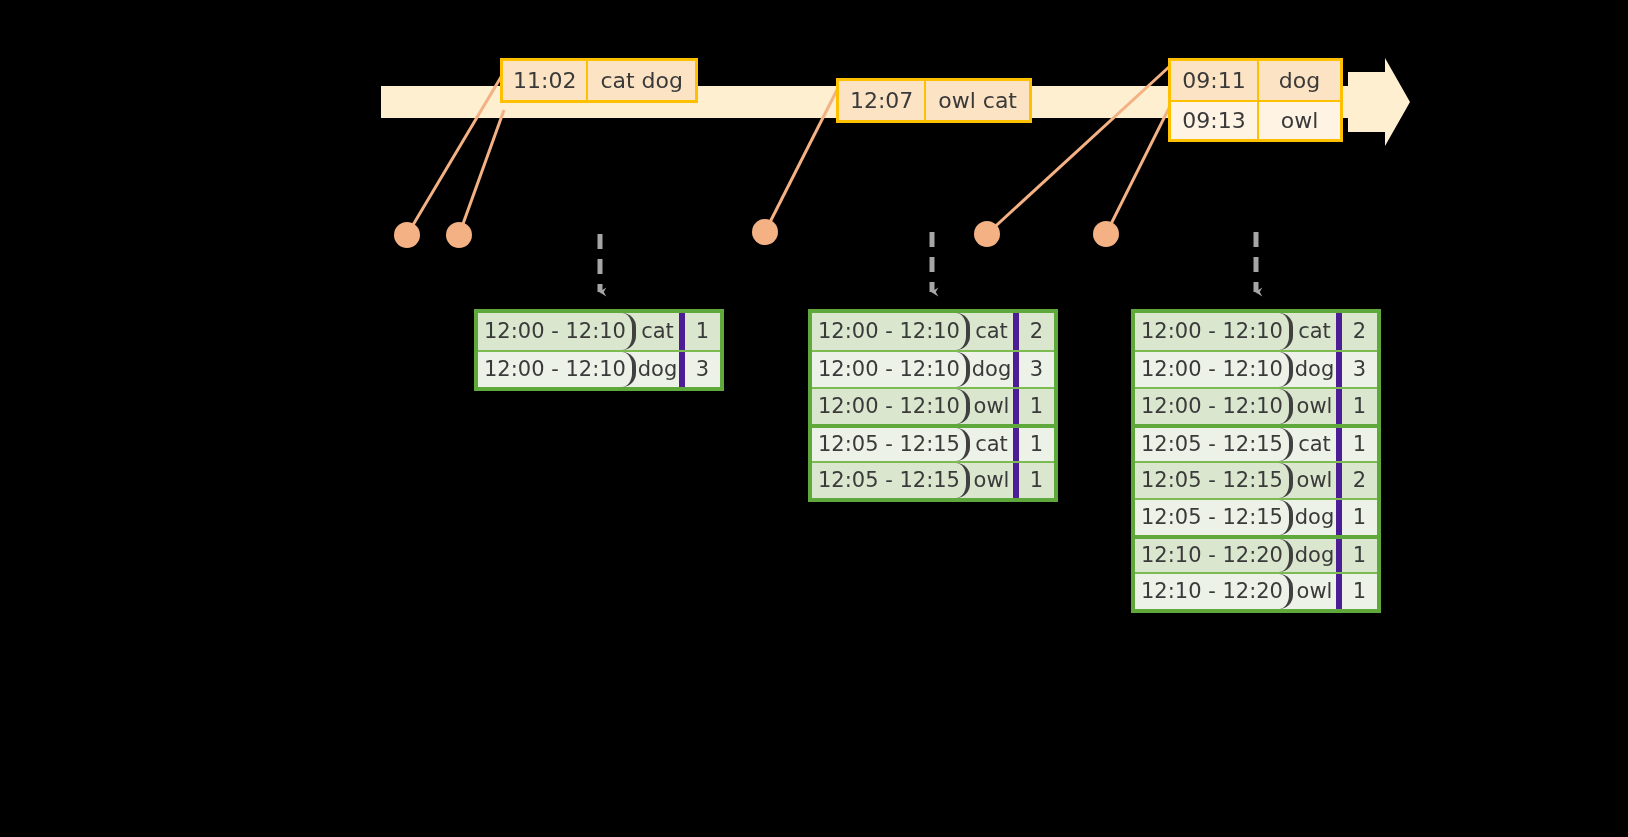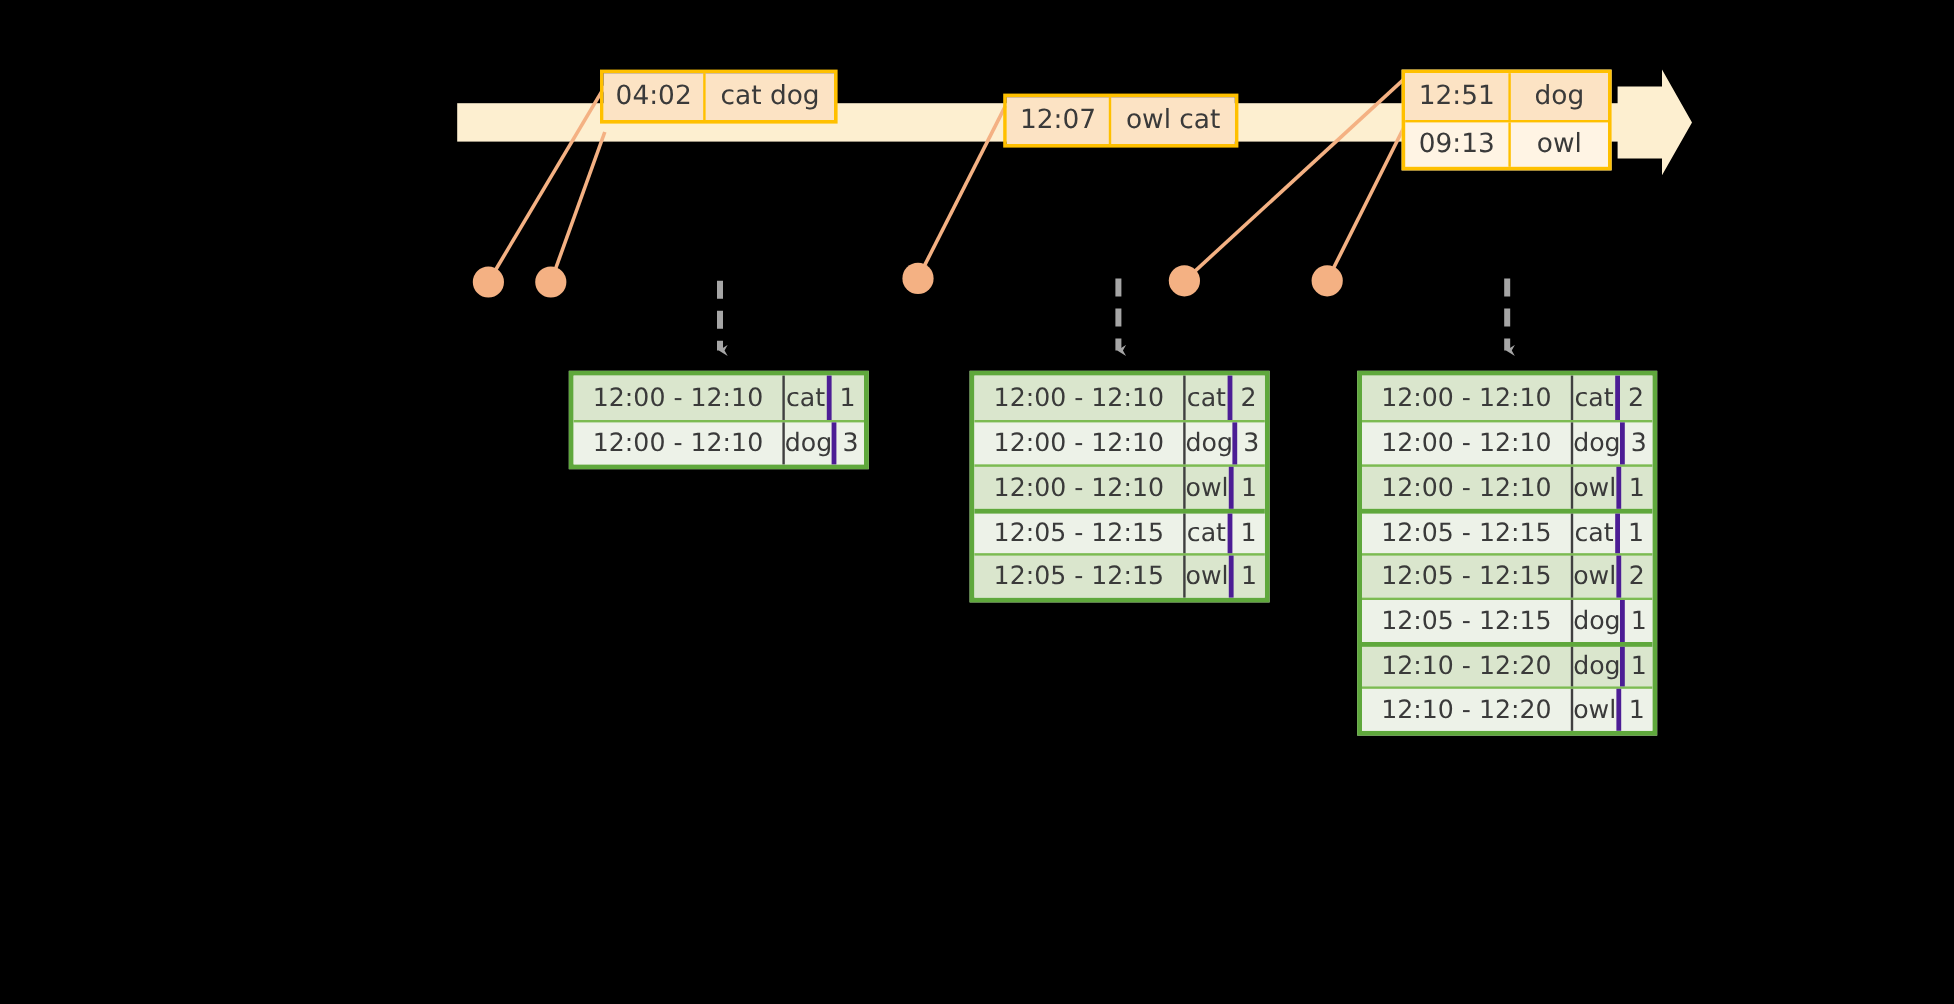--- a/index.html
+++ b/index.html
@@ -82,26 +82,27 @@
     align-items: center;
     justify-content: center;
     box-sizing: border-box;
     font-size: 21px;
     color: #3a3a3a;
     line-height: 1;
     white-space: nowrap;
   }
   .result-win {
     flex: 1 1 auto;
-    border-right: 2px solid #404040;
-    padding: 0 16px;
+    border-right: 4px solid #404040;
+    padding: 0 6px;
+    border-radius: 14px;
   }
   .result-key {
     width: 60px;
-    border-right: 4px solid #4c1d95;
+    border-right: 6px solid #4c1d95;
   }
   .result-cnt { width: 44px; }
 </style>
 </head>
 <body>
 
 <div id="stage">
 
   <svg id="svg-layer" viewBox="0 0 1628 837" xmlns="http://www.w3.org/2000/svg">
     <defs>
@@ -134,33 +135,33 @@
     <g id="arrow-group">
         <line x1="600" y1="234" x2="600" y2="292" stroke="#A6A6A6" stroke-width="5" stroke-dasharray="15 10" marker-end="url(#dash-head)"></line>
         <line x1="932" y1="232" x2="932" y2="292" stroke="#A6A6A6" stroke-width="5" stroke-dasharray="15 10" marker-end="url(#dash-head)"></line>
         <line x1="1256" y1="232" x2="1256" y2="292" stroke="#A6A6A6" stroke-width="5" stroke-dasharray="15 10" marker-end="url(#dash-head)"></line>
       </g>
   </svg>
 
   <div id="event-layer">
       <div class="event-box" style="left: 500px; top: 58px; width: 198px;">
         <div class="event-row alt">
-          <div class="event-time">04:02</div>
+          <div class="event-time">11:02</div>
           <div class="event-payload">cat dog</div>
         </div>
       </div>
       <div class="event-box" style="left: 836px; top: 78px; width: 196px;">
         <div class="event-row alt">
           <div class="event-time">12:07</div>
           <div class="event-payload">owl cat</div>
         </div>
       </div>
       <div class="event-box" style="left: 1168px; top: 58px; width: 175px;">
         <div class="event-row alt">
-          <div class="event-time">12:51</div>
+          <div class="event-time">09:11</div>
           <div class="event-payload">dog</div>
         </div>
         <div class="event-row">
           <div class="event-time">09:13</div>
           <div class="event-payload">owl</div>
         </div>
       </div>
     </div>
 
   <div id="result-layer">

